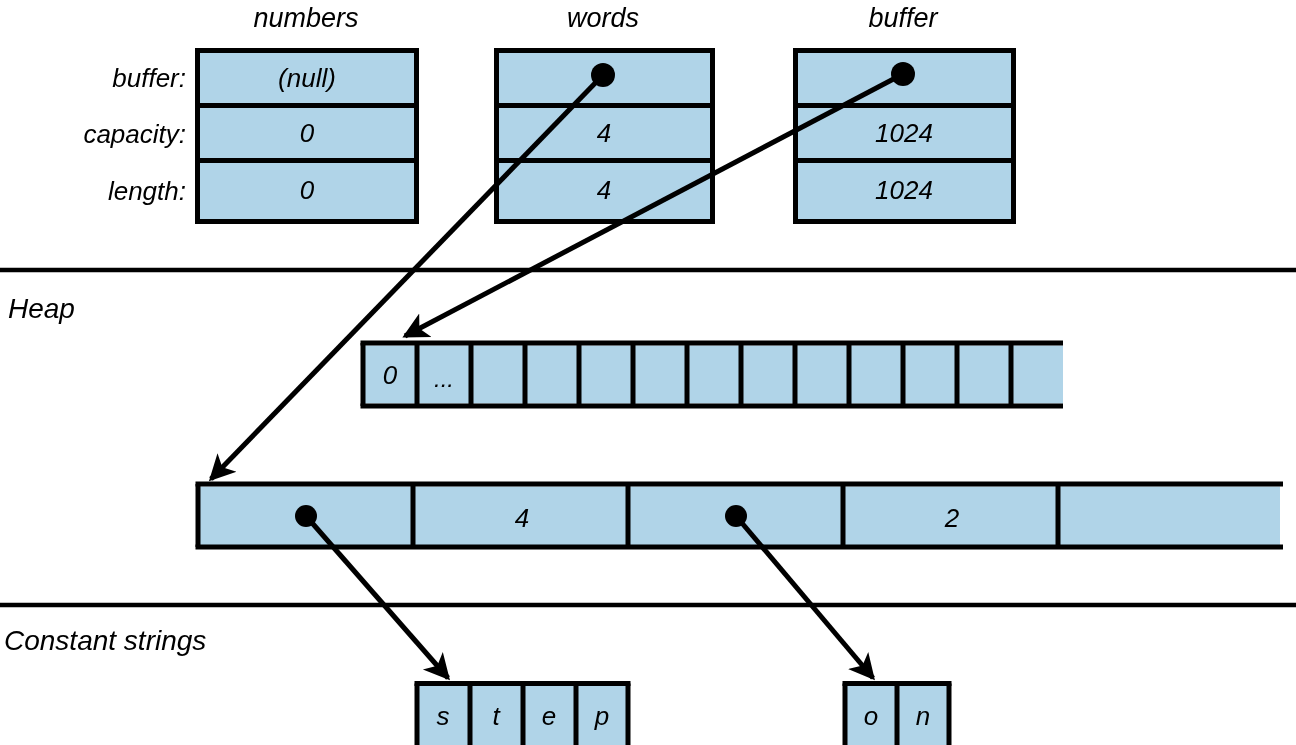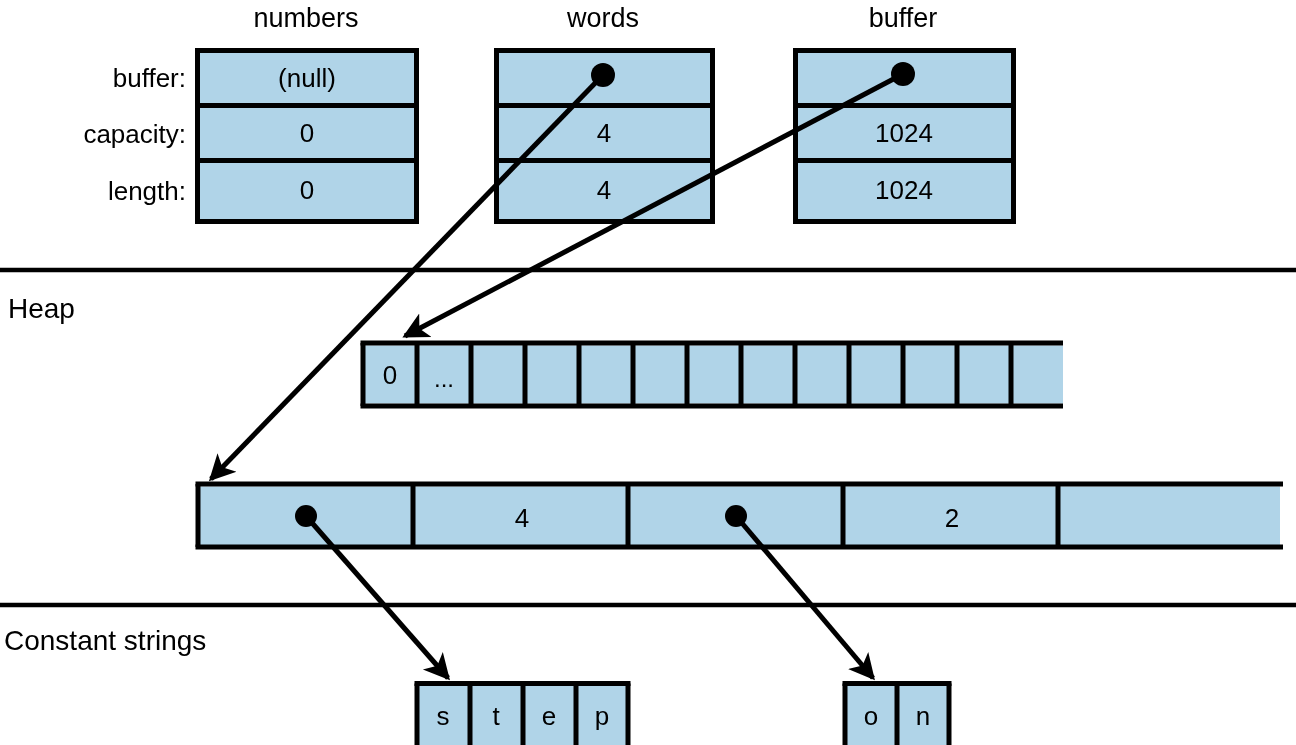--- a/index.html
+++ b/index.html
@@ -9,20 +9,21 @@
   }
   body {
     font-family: "Liberation Sans", sans-serif;
   }
   #stage {
     position: relative;
     width: 1296px;
     height: 745px;
     background: #ffffff;
     overflow: hidden;
+    font-style: italic;
   }
   svg#diagram {
     display: block;
     width: 1296px;
     height: 745px;
   }
   .cell-fill { fill: #b0d4e8; }
   .cell-stroke { stroke: #000000; stroke-width: 5; fill: none; }
   .divider { stroke: #000000; stroke-width: 4.5; }
   .arrow-line { stroke: #000000; stroke-width: 5; fill: none; }

